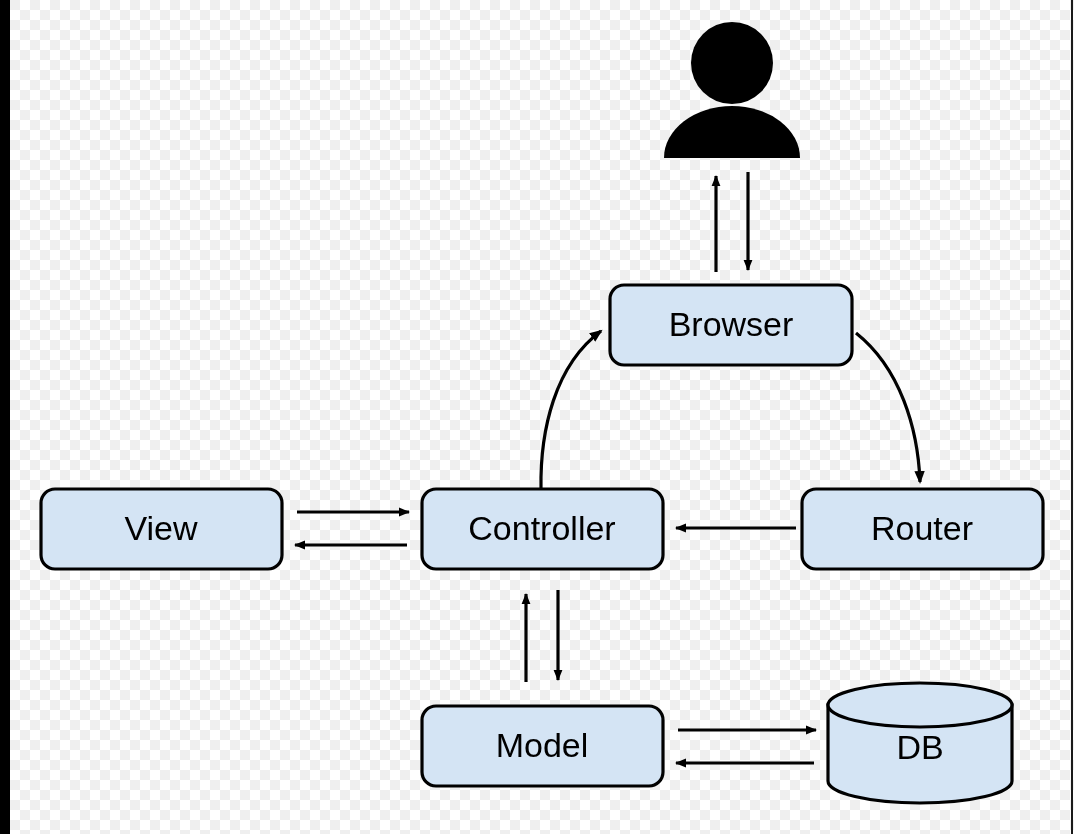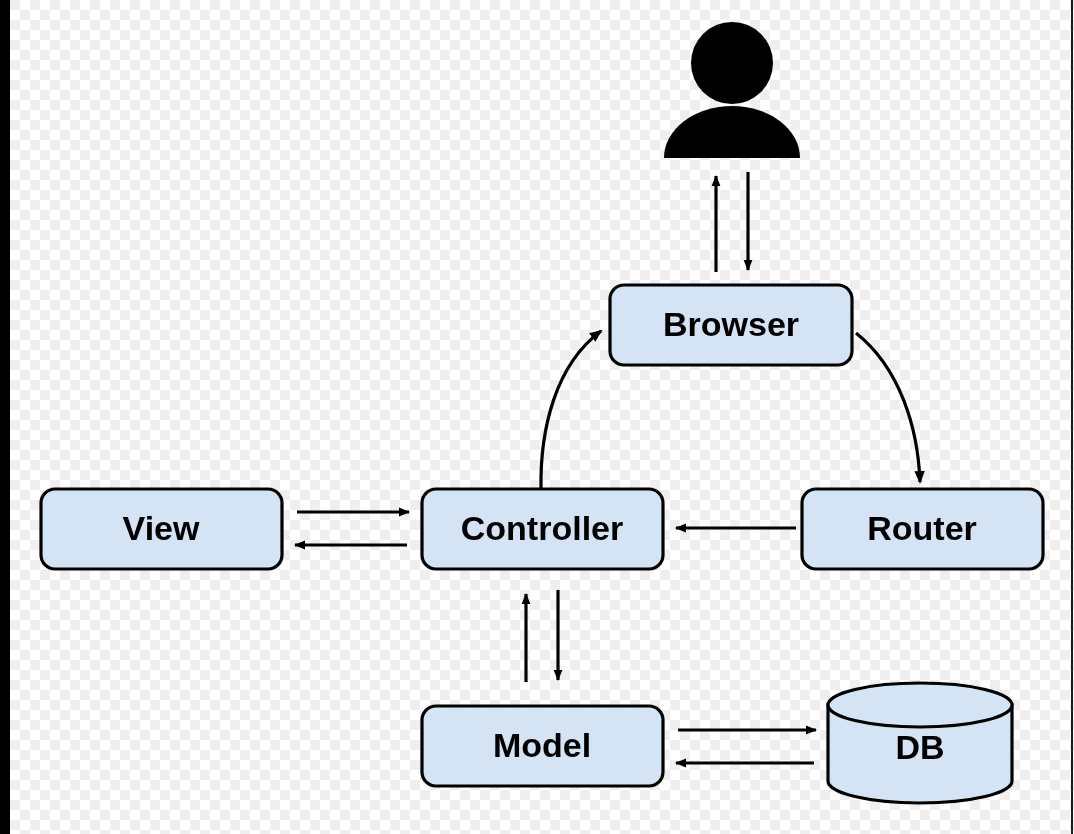--- a/index.html
+++ b/index.html
@@ -14,21 +14,20 @@
     height: 834px;
     overflow: hidden;
     
     background-color: #ffffff;
     background-image:
       linear-gradient(45deg, #efefef 25%, transparent 25%, transparent 75%, #efefef 75%, #efefef),
       linear-gradient(45deg, #efefef 25%, transparent 25%, transparent 75%, #efefef 75%, #efefef);
     background-size: 20px 20px;
     background-position: 0 0, 10px 10px;
     font-family: "Liberation Sans", sans-serif;
-    font-weight: bold;
   }
   #diagram-svg {
     position: absolute;
     left: 0;
     top: 0;
     width: 1074px;
     height: 834px;
   }
   .edge-bar-left {
     position: absolute;

